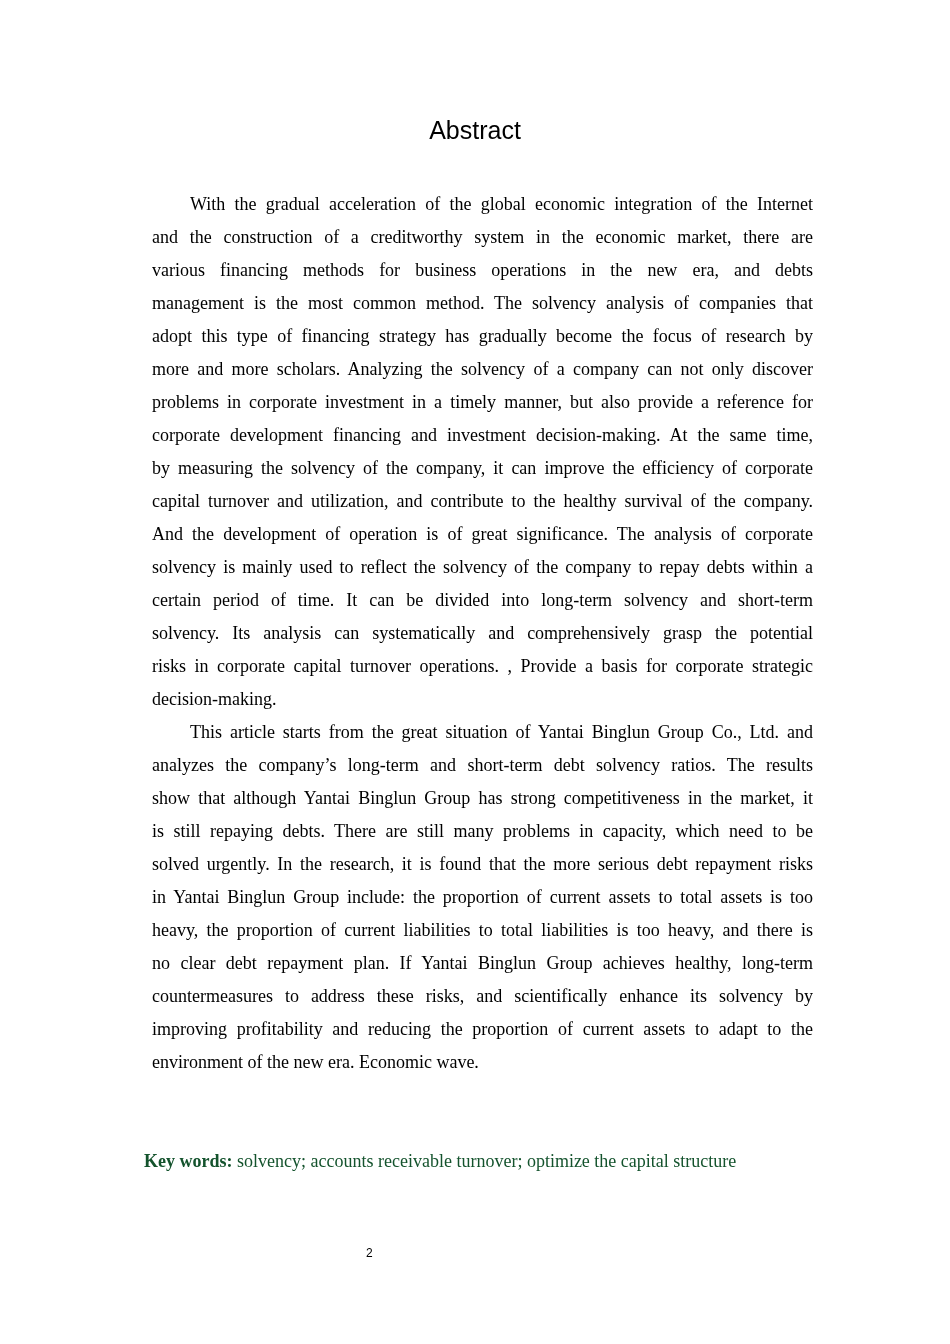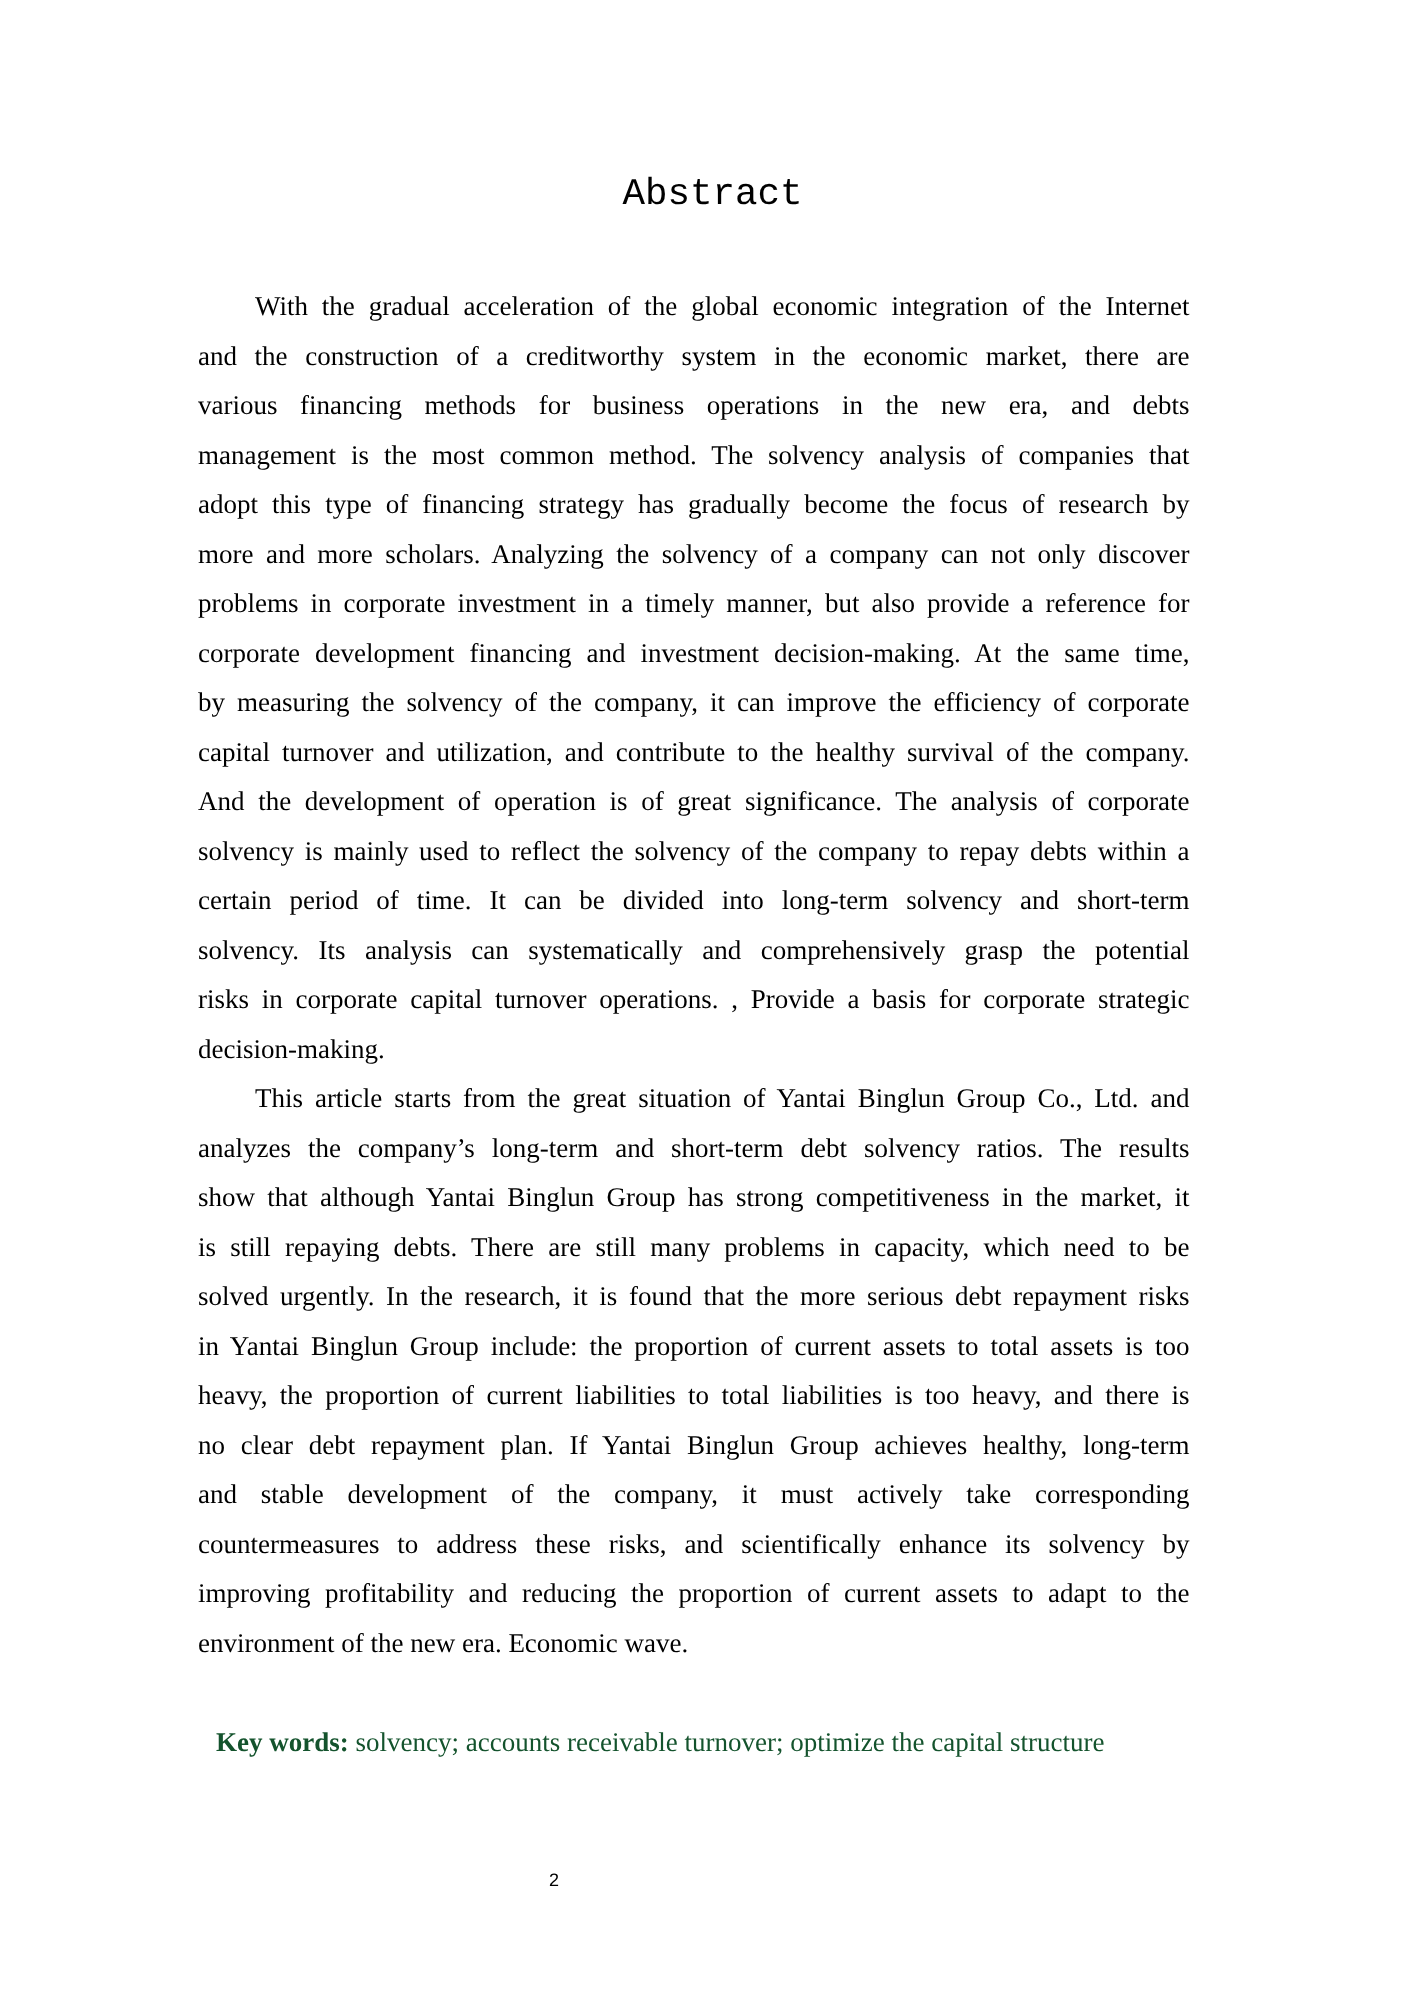--- a/index.html
+++ b/index.html
@@ -1,23 +1,23 @@
 <!DOCTYPE html>
 <html><head>
 <meta charset="utf-8">
 <style>
   html, body { margin: 0; padding: 0; background: #ffffff; }
   body { width: 950px; height: 1344px; position: relative; overflow: hidden; }
   .page { position: absolute; left: 0; top: 0; width: 950px; height: 1344px; background: #fff; }
   .title {
     position: absolute; top: 114px; left: 0; width: 950px; text-align: center;
-    font-family: Liberation Mono, monospace; font-size: 25px; color: #000; line-height: 32px;
+    font-family: Liberation Sans, sans-serif; font-size: 25px; color: #000; line-height: 32px;
   }
   .body-text {
-    position: absolute; left: 132px; width: 661px; top: 188px;
+    position: absolute; left: 152px; width: 661px; top: 188px;
     font-family: "Liberation Serif", serif; font-size: 18px; color: #000;
   }
   .line {
     display: block; height: 33px; line-height: 33px; white-space: nowrap;
     text-align: justify; text-align-last: justify;
   }
   .line.last { text-align-last: left; }
   .line.indent { padding-left: 38px; }
   .keywords {
     position: absolute; left: 144px; top: 1145px;
@@ -56,21 +56,20 @@
     </div>
     <div>
       <span class="line indent">This article starts from the great situation of Yantai Binglun Group Co., Ltd. and</span>
       <span class="line">analyzes the company’s long-term and short-term debt solvency ratios. The results</span>
       <span class="line">show that although Yantai Binglun Group has strong competitiveness in the market, it</span>
       <span class="line">is still repaying debts. There are still many problems in capacity, which need to be</span>
       <span class="line">solved urgently. In the research, it is found that the more serious debt repayment risks</span>
       <span class="line">in Yantai Binglun Group include: the proportion of current assets to total assets is too</span>
       <span class="line">heavy, the proportion of current liabilities to total liabilities is too heavy, and there is</span>
       <span class="line">no clear debt repayment plan. If Yantai Binglun Group achieves healthy, long-term</span>
-      <span class="line">and stable development of the company, it must actively take corresponding</span>
       <span class="line">countermeasures to address these risks, and scientifically enhance its solvency by</span>
       <span class="line">improving profitability and reducing the proportion of current assets to adapt to the</span>
       <span class="line last">environment of the new era. Economic wave.</span>
     </div>
   </div>
 
   <div class="keywords">
     <b>Key words:</b><span> solvency; accounts receivable turnover; optimize the capital structure</span>
   </div>
 

